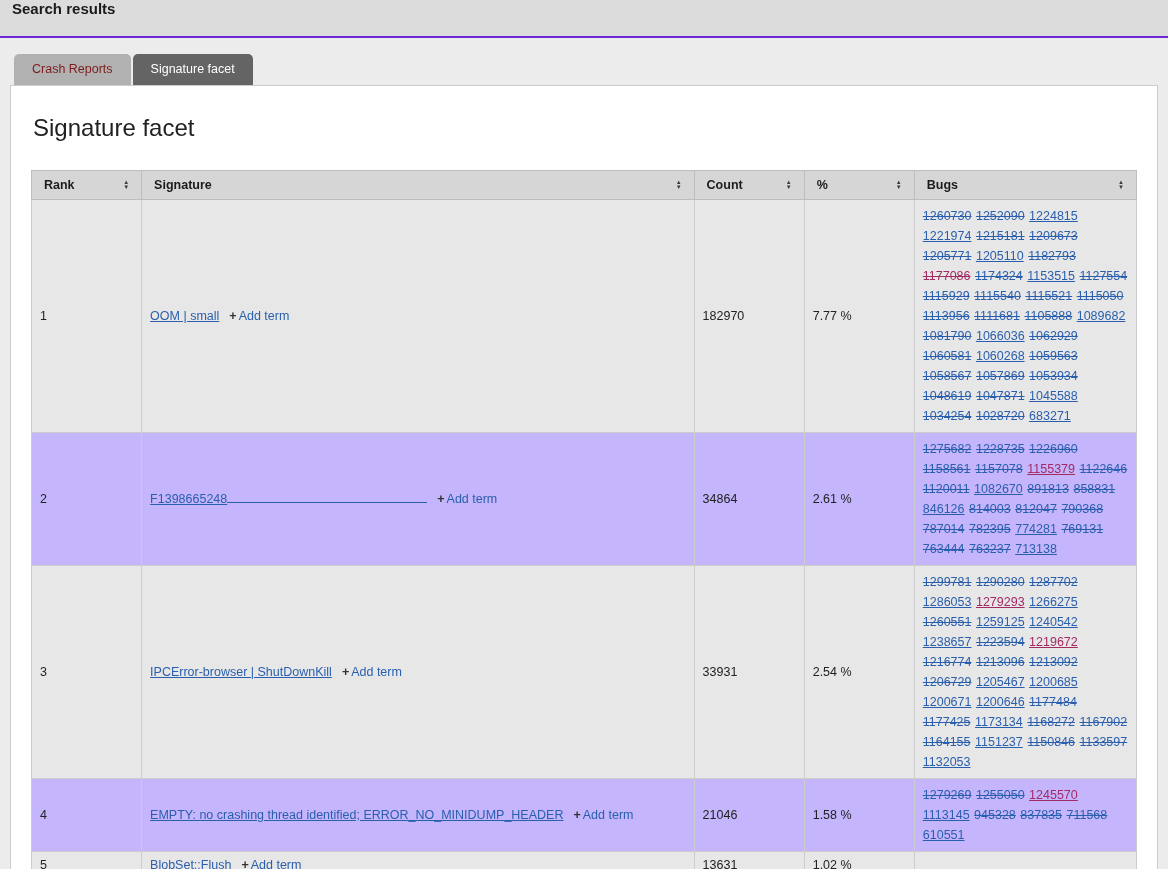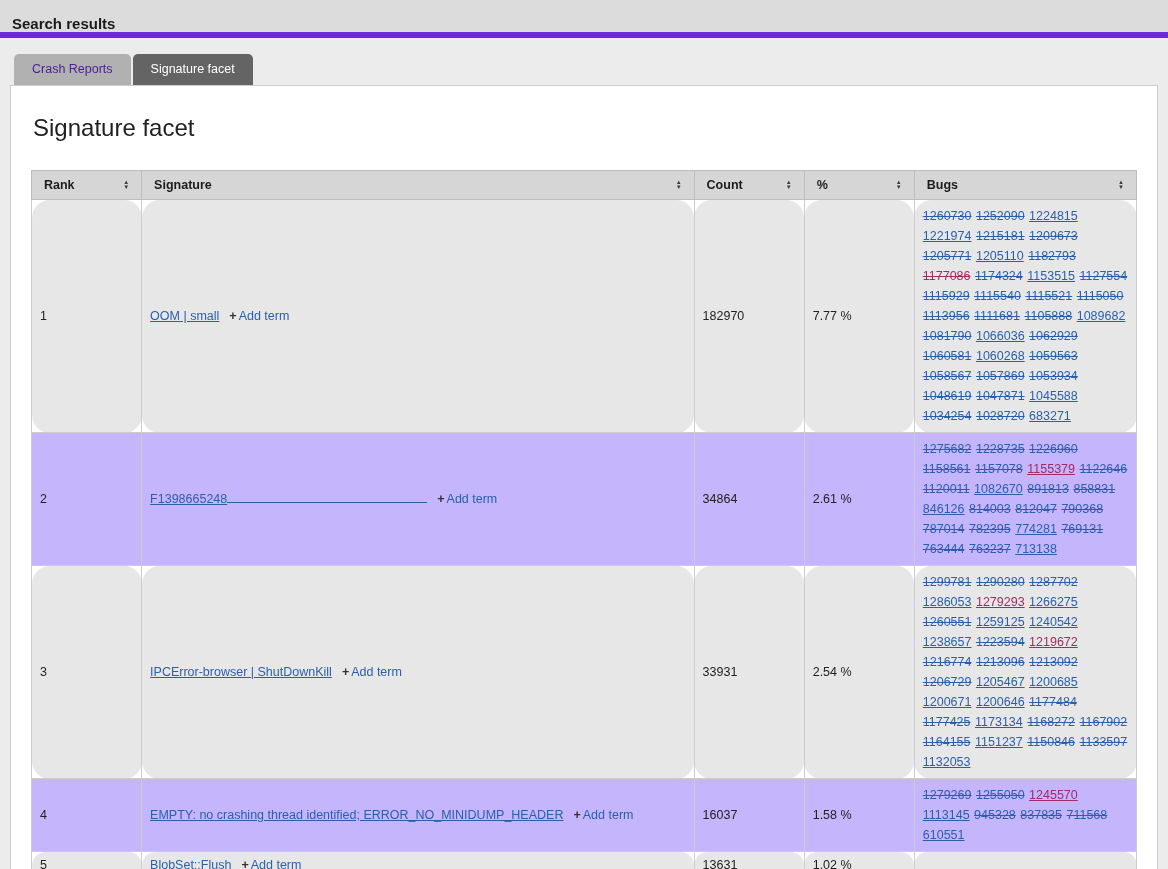--- a/index.html
+++ b/index.html
@@ -5,40 +5,40 @@
   * { box-sizing: border-box; margin: 0; padding: 0; }
   html, body { width: 1168px; height: 869px; overflow: hidden; }
   body {
     font-family: "Liberation Sans", sans-serif;
     background: #ececec;
     color: #222;
   }
   .top-bar {
     height: 38px;
     background: #dcdcdc;
-    border-bottom: 6px solid #6d28d9;
+    border-bottom: 2px solid #6d28d9;
     display: flex;
-    align-items: flex-end;
+    align-items: flex-start;
     padding: 0 12px;
   }
   .top-bar h1 { font-size: 15px; font-weight: bold; color: #1a1a1a; }
 
   .tabs {
     margin: 16px 0 0 14px;
     display: flex;
     gap: 2px;
   }
   .tab {
     display: inline-block;
     padding: 8px 18px 9px;
     font-size: 12.5px;
     border-radius: 5px 5px 0 0;
     cursor: pointer;
     background: #b1b1b1;
-    color: #4c1d95;
+    color: #7f1d1d;
   }
   .tab.active { background: #646464; color: #ffffff; }
 
   .panel {
     margin: 0 10px;
     background: #ffffff;
     border: 1px solid #cccccc;
     padding: 20px 20px 0 20px;
     height: 790px;
     overflow: hidden;
@@ -65,21 +65,21 @@
     padding: 7px 12px;
     cursor: pointer;
     color: #1c1c1c;
   }
   table.facet td {
     border: 1px solid #cccccc;
     padding: 6px 8px;
     vertical-align: middle;
     font-size: 12.5px;
   }
-  tr.odd td { background: #e7e7e7; border-radius: 18px; }
+  tr.odd td { background: #e7e7e7; }
   tr.even td { background: #c4b5fd; }
 
   .th-inner { display: flex; align-items: center; justify-content: space-between; }
   .sort {
     display: inline-flex;
     flex-direction: column;
     font-size: 6px;
     line-height: 5px;
     color: #3a3a3a;
     margin-left: 6px;
@@ -208,21 +208,21 @@
         <tr class="odd">
           <td>3</td>
           <td><a class="sig-link">IPCError-browser | ShutDownKill</a><a class="add-term"><span class="plus">+</span><span class="add-label">Add term</span></a></td>
           <td>33931</td>
           <td>2.54 %</td>
           <td class="bugs"><a class="bug-link struck">1299781</a> <a class="bug-link struck">1290280</a> <a class="bug-link struck">1287702</a> <a class="bug-link">1286053</a> <a class="bug-link visited">1279293</a> <a class="bug-link">1266275</a> <a class="bug-link struck">1260551</a> <a class="bug-link">1259125</a> <a class="bug-link">1240542</a> <a class="bug-link">1238657</a> <a class="bug-link struck">1223594</a> <a class="bug-link visited">1219672</a> <a class="bug-link struck">1216774</a> <a class="bug-link struck">1213096</a> <a class="bug-link struck">1213092</a> <a class="bug-link struck">1206729</a> <a class="bug-link">1205467</a> <a class="bug-link">1200685</a> <a class="bug-link">1200671</a> <a class="bug-link">1200646</a> <a class="bug-link struck">1177484</a> <a class="bug-link struck">1177425</a> <a class="bug-link">1173134</a> <a class="bug-link struck">1168272</a> <a class="bug-link struck">1167902</a> <a class="bug-link struck">1164155</a> <a class="bug-link">1151237</a> <a class="bug-link struck">1150846</a> <a class="bug-link struck">1133597</a> <a class="bug-link">1132053</a> </td>
         </tr>
         <tr class="even">
           <td>4</td>
           <td><a class="sig-link">EMPTY: no crashing thread identified; ERROR_NO_MINIDUMP_HEADER</a><a class="add-term"><span class="plus">+</span><span class="add-label">Add term</span></a></td>
-          <td>16037</td>
+          <td>21046</td>
           <td>1.58 %</td>
           <td class="bugs"><a class="bug-link struck">1279269</a> <a class="bug-link struck">1255050</a> <a class="bug-link visited">1245570</a> <a class="bug-link">1113145</a> <a class="bug-link struck">945328</a> <a class="bug-link struck">837835</a> <a class="bug-link struck">711568</a> <a class="bug-link">610551</a> </td>
         </tr>
         <tr class="odd">
           <td>5</td>
           <td><a class="sig-link">BlobSet::Flush</a><a class="add-term"><span class="plus">+</span><span class="add-label">Add term</span></a></td>
           <td>13631</td>
           <td>1.02 %</td>
           <td class="bugs"></td>
         </tr>

